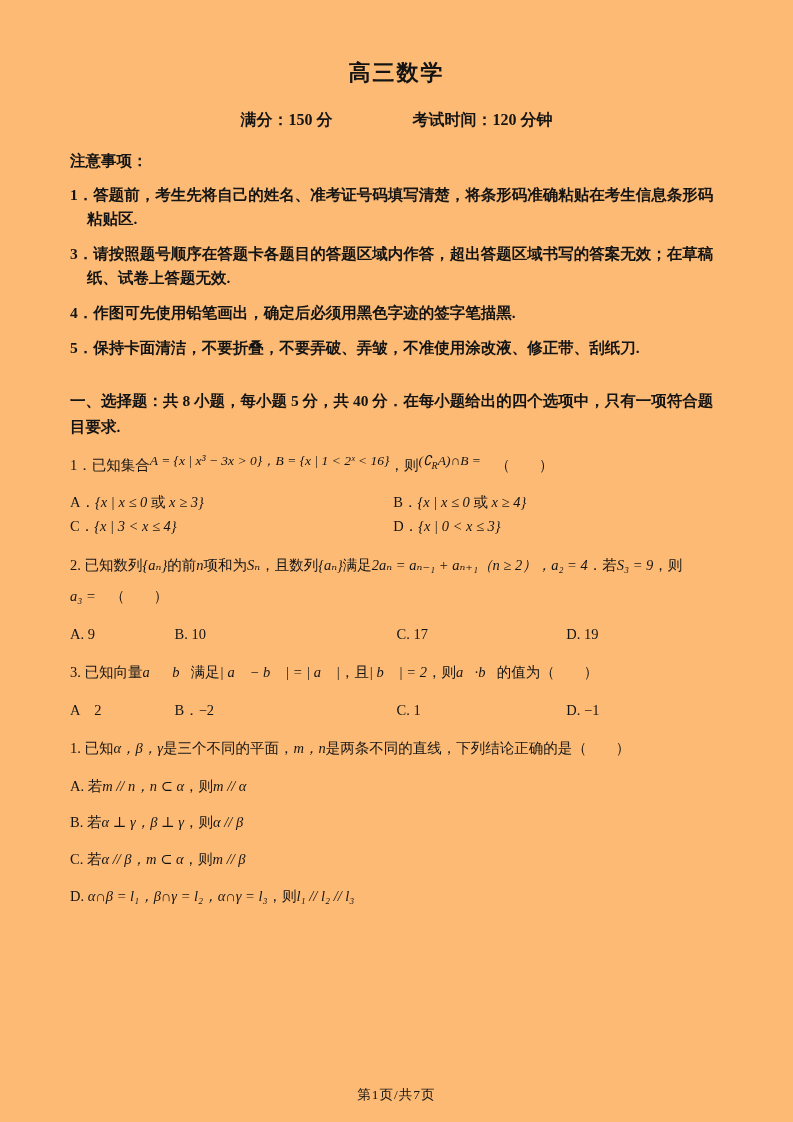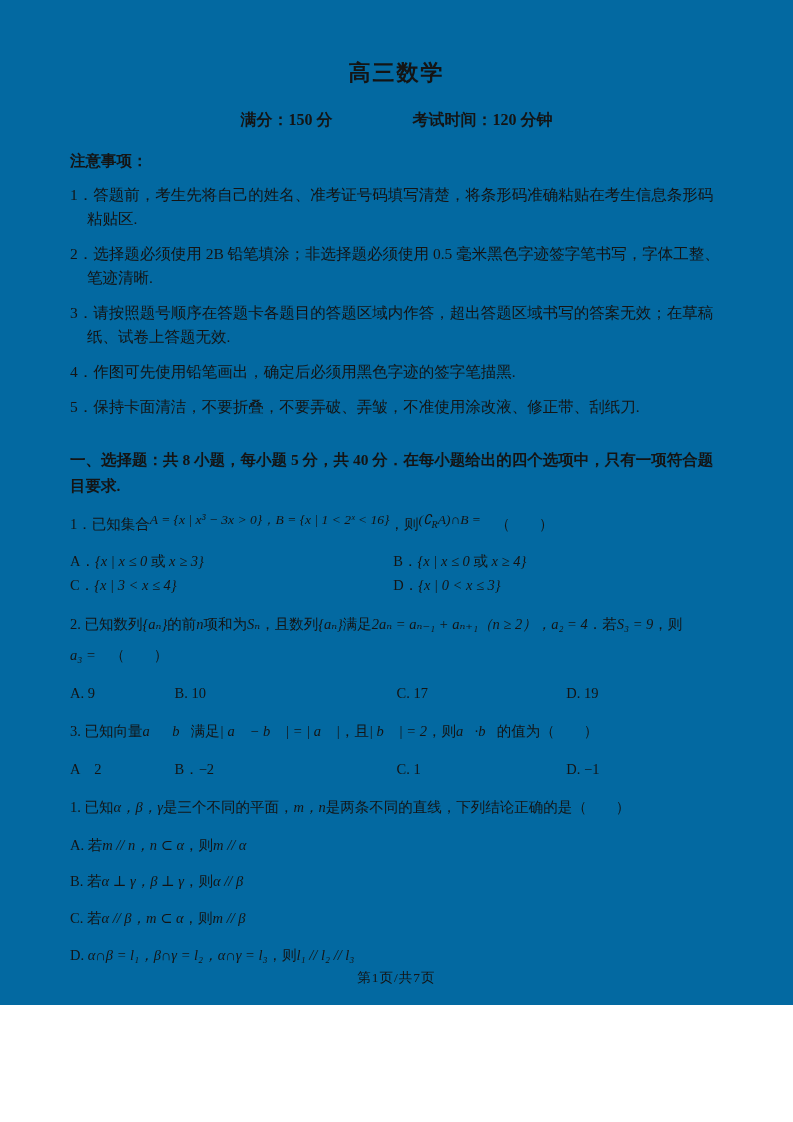--- a/index.html
+++ b/index.html
@@ -1,20 +1,20 @@
 <!DOCTYPE html>
 <html><head>
 <meta charset="utf-8">
 <style>
   * { margin: 0; padding: 0; box-sizing: border-box; }
   html, body { background: #ffffff; }
   .page {
     width: 793px;
-    height: 1005px;
-    background: #0369a1;
+    height: 1122px;
+    background: #fdba74;
     position: relative;
     margin: 0 auto;
     padding: 52px 70px 0 70px;
     font-family: "Liberation Serif", "DejaVu Serif", serif;
     color: #141414;
     font-size: 15px;
     overflow: hidden;
   }
   .title {
     text-align: center;
@@ -32,21 +32,21 @@
     margin-top: 22px;
   }
   .notice-label {
     margin-top: 20px;
     font-size: 15.5px;
     font-weight: 700;
   }
   .notice-item {
     margin-top: 11px;
     font-size: 15.5px;
-    font-weight: 400;
+    font-weight: 700;
     line-height: 1.55;
     padding-left: 1.1em;
     text-indent: -1.1em;
   }
   .section-title {
     margin-top: 28px;
     font-size: 15.5px;
     font-weight: 700;
     line-height: 1.65;
   }
@@ -96,21 +96,20 @@
 
   <h1 class="title">高三数学</h1>
 
   <div class="subtitle">
     <span>满分：150 分</span>
     <span>考试时间：120 分钟</span>
   </div>
 
   <p class="notice-label">注意事项：</p>
   <p class="notice-item">1．答题前，考生先将自己的姓名、准考证号码填写清楚，将条形码准确粘贴在考生信息条形码粘贴区.</p>
-  <p class="notice-item">2．选择题必须使用 2B 铅笔填涂；非选择题必须使用 0.5 毫米黑色字迹签字笔书写，字体工整、笔迹清晰.</p>
   <p class="notice-item">3．请按照题号顺序在答题卡各题目的答题区域内作答，超出答题区域书写的答案无效；在草稿纸、试卷上答题无效.</p>
   <p class="notice-item">4．作图可先使用铅笔画出，确定后必须用黑色字迹的签字笔描黑.</p>
   <p class="notice-item">5．保持卡面清洁，不要折叠，不要弄破、弄皱，不准使用涂改液、修正带、刮纸刀.</p>
 
   <p class="section-title">一、选择题：共 8 小题，每小题 5 分，共 40 分．在每小题给出的四个选项中，只有一项符合题目要求.</p>
 
   <p class="question-stem"><span class="cn">1．已知集合</span><span class="math raised">A = {x | x³ − 3x &gt; 0}，B = {x | 1 &lt; 2ˣ &lt; 16}</span><span class="cn">，则</span><span class="math raised">(∁</span><sub class="math raised">R</sub><span class="math raised">A)∩B =</span><span class="cn">　（　　）</span></p>
   <div class="options-2col">
     <p class="option"><span class="cn">A．</span><span class="math">{x | x ≤ 0</span><span class="cn"> 或 </span><span class="math">x ≥ 3}</span></p>
     <p class="option"><span class="cn">B．</span><span class="math">{x | x ≤ 0</span><span class="cn"> 或 </span><span class="math">x ≥ 4}</span></p>

